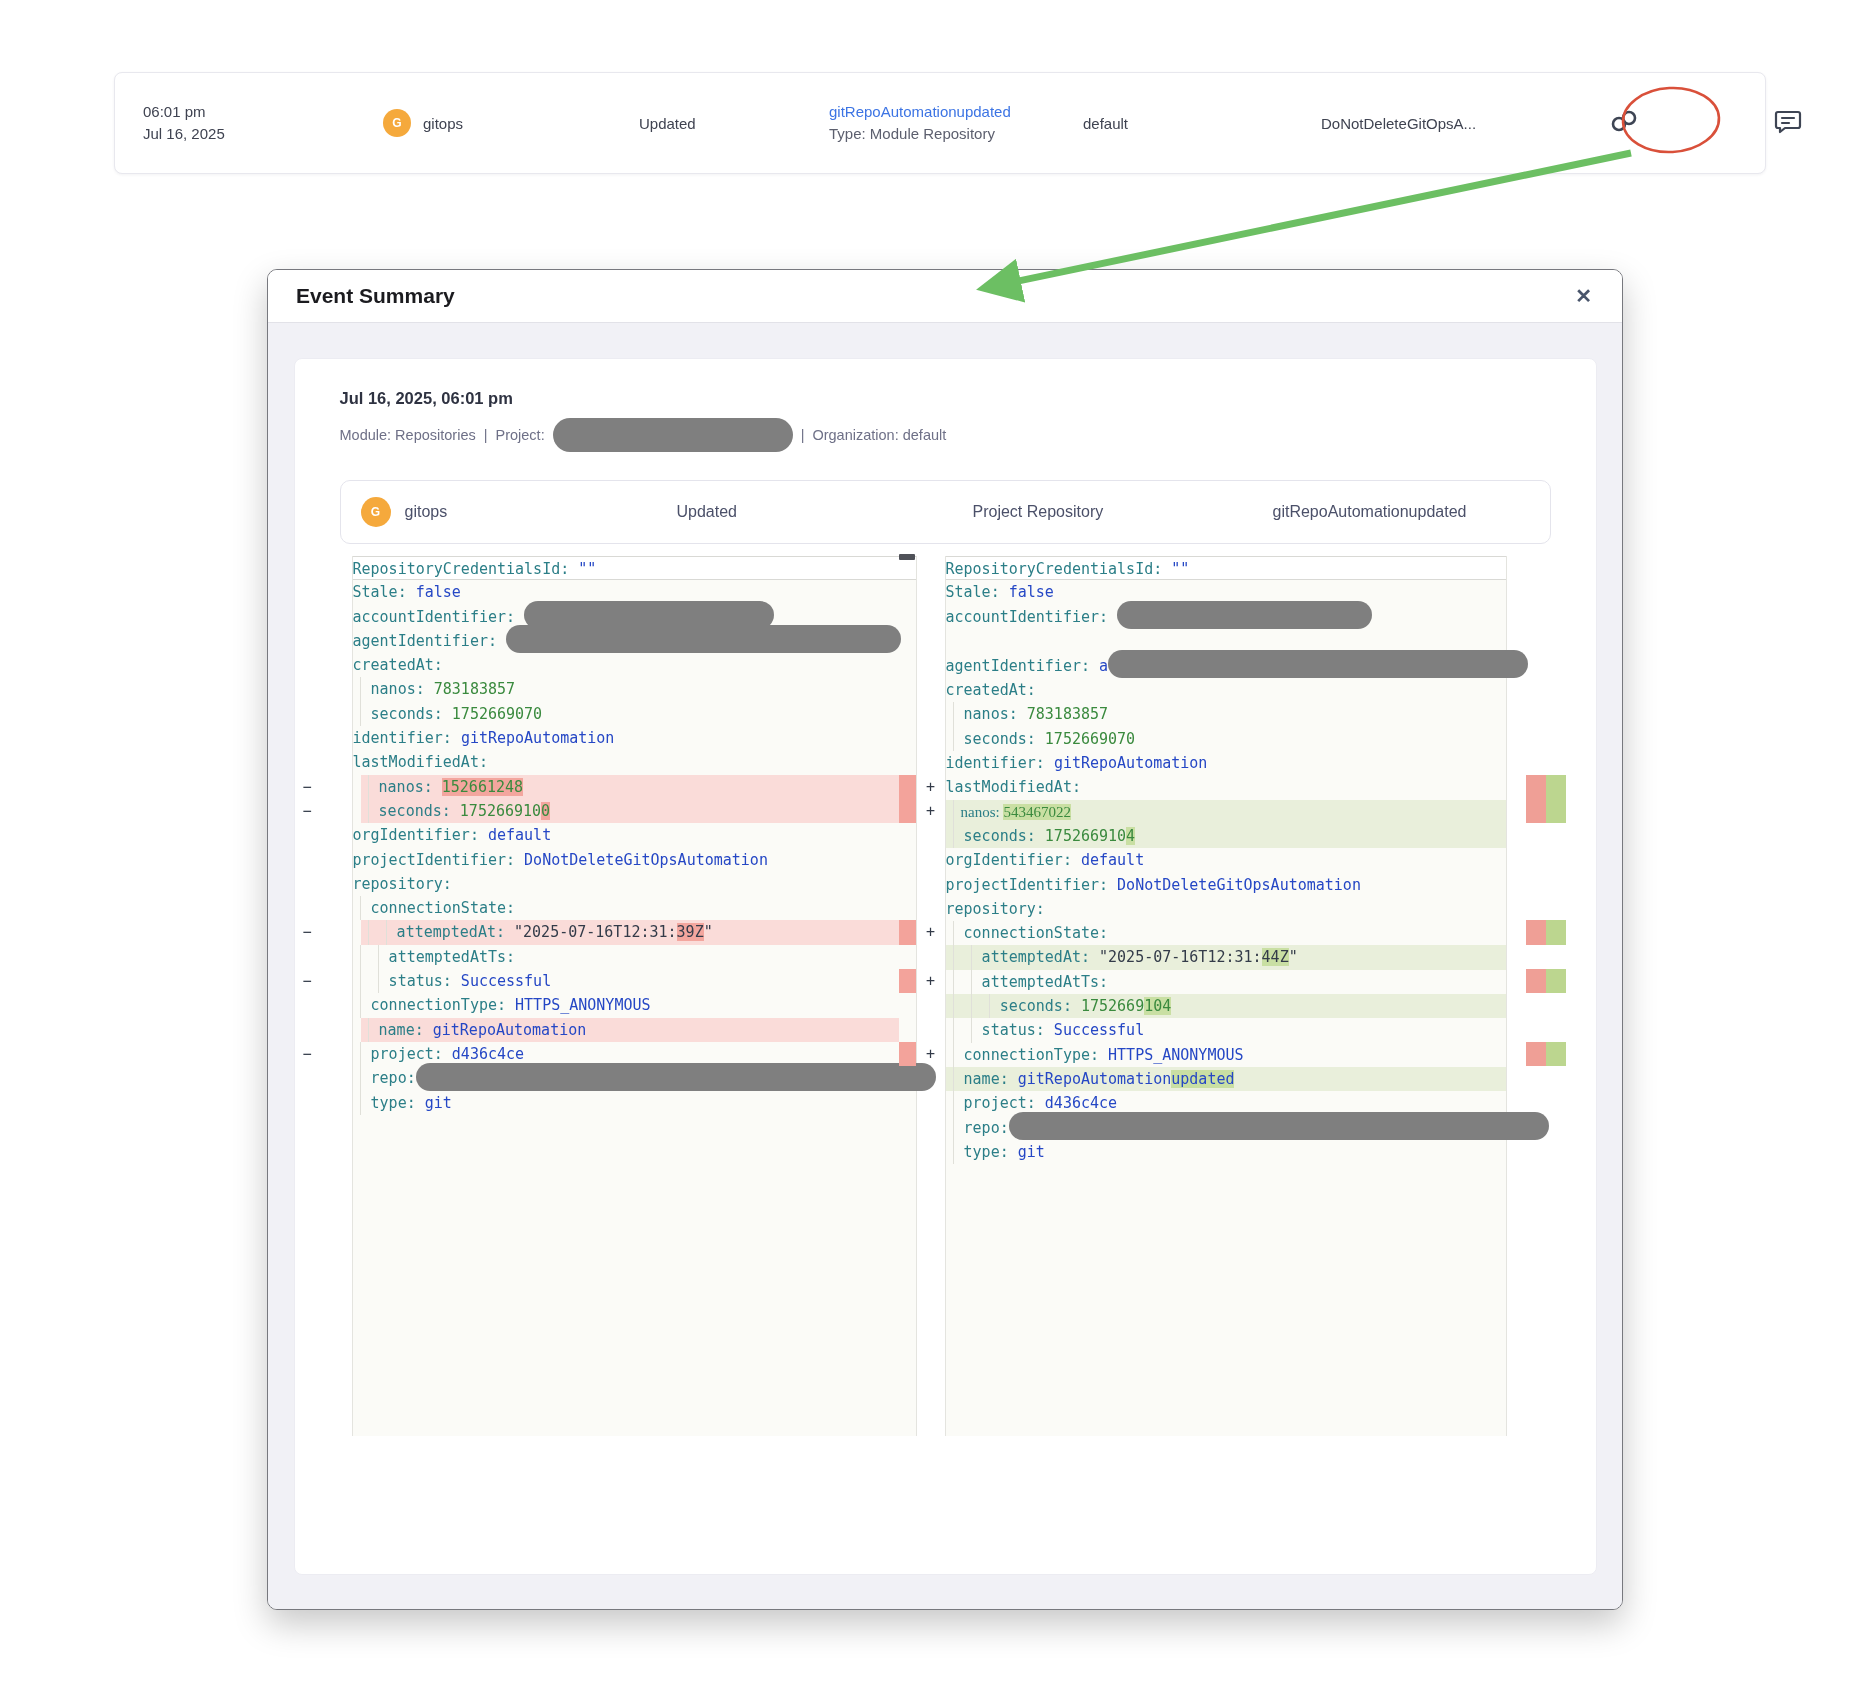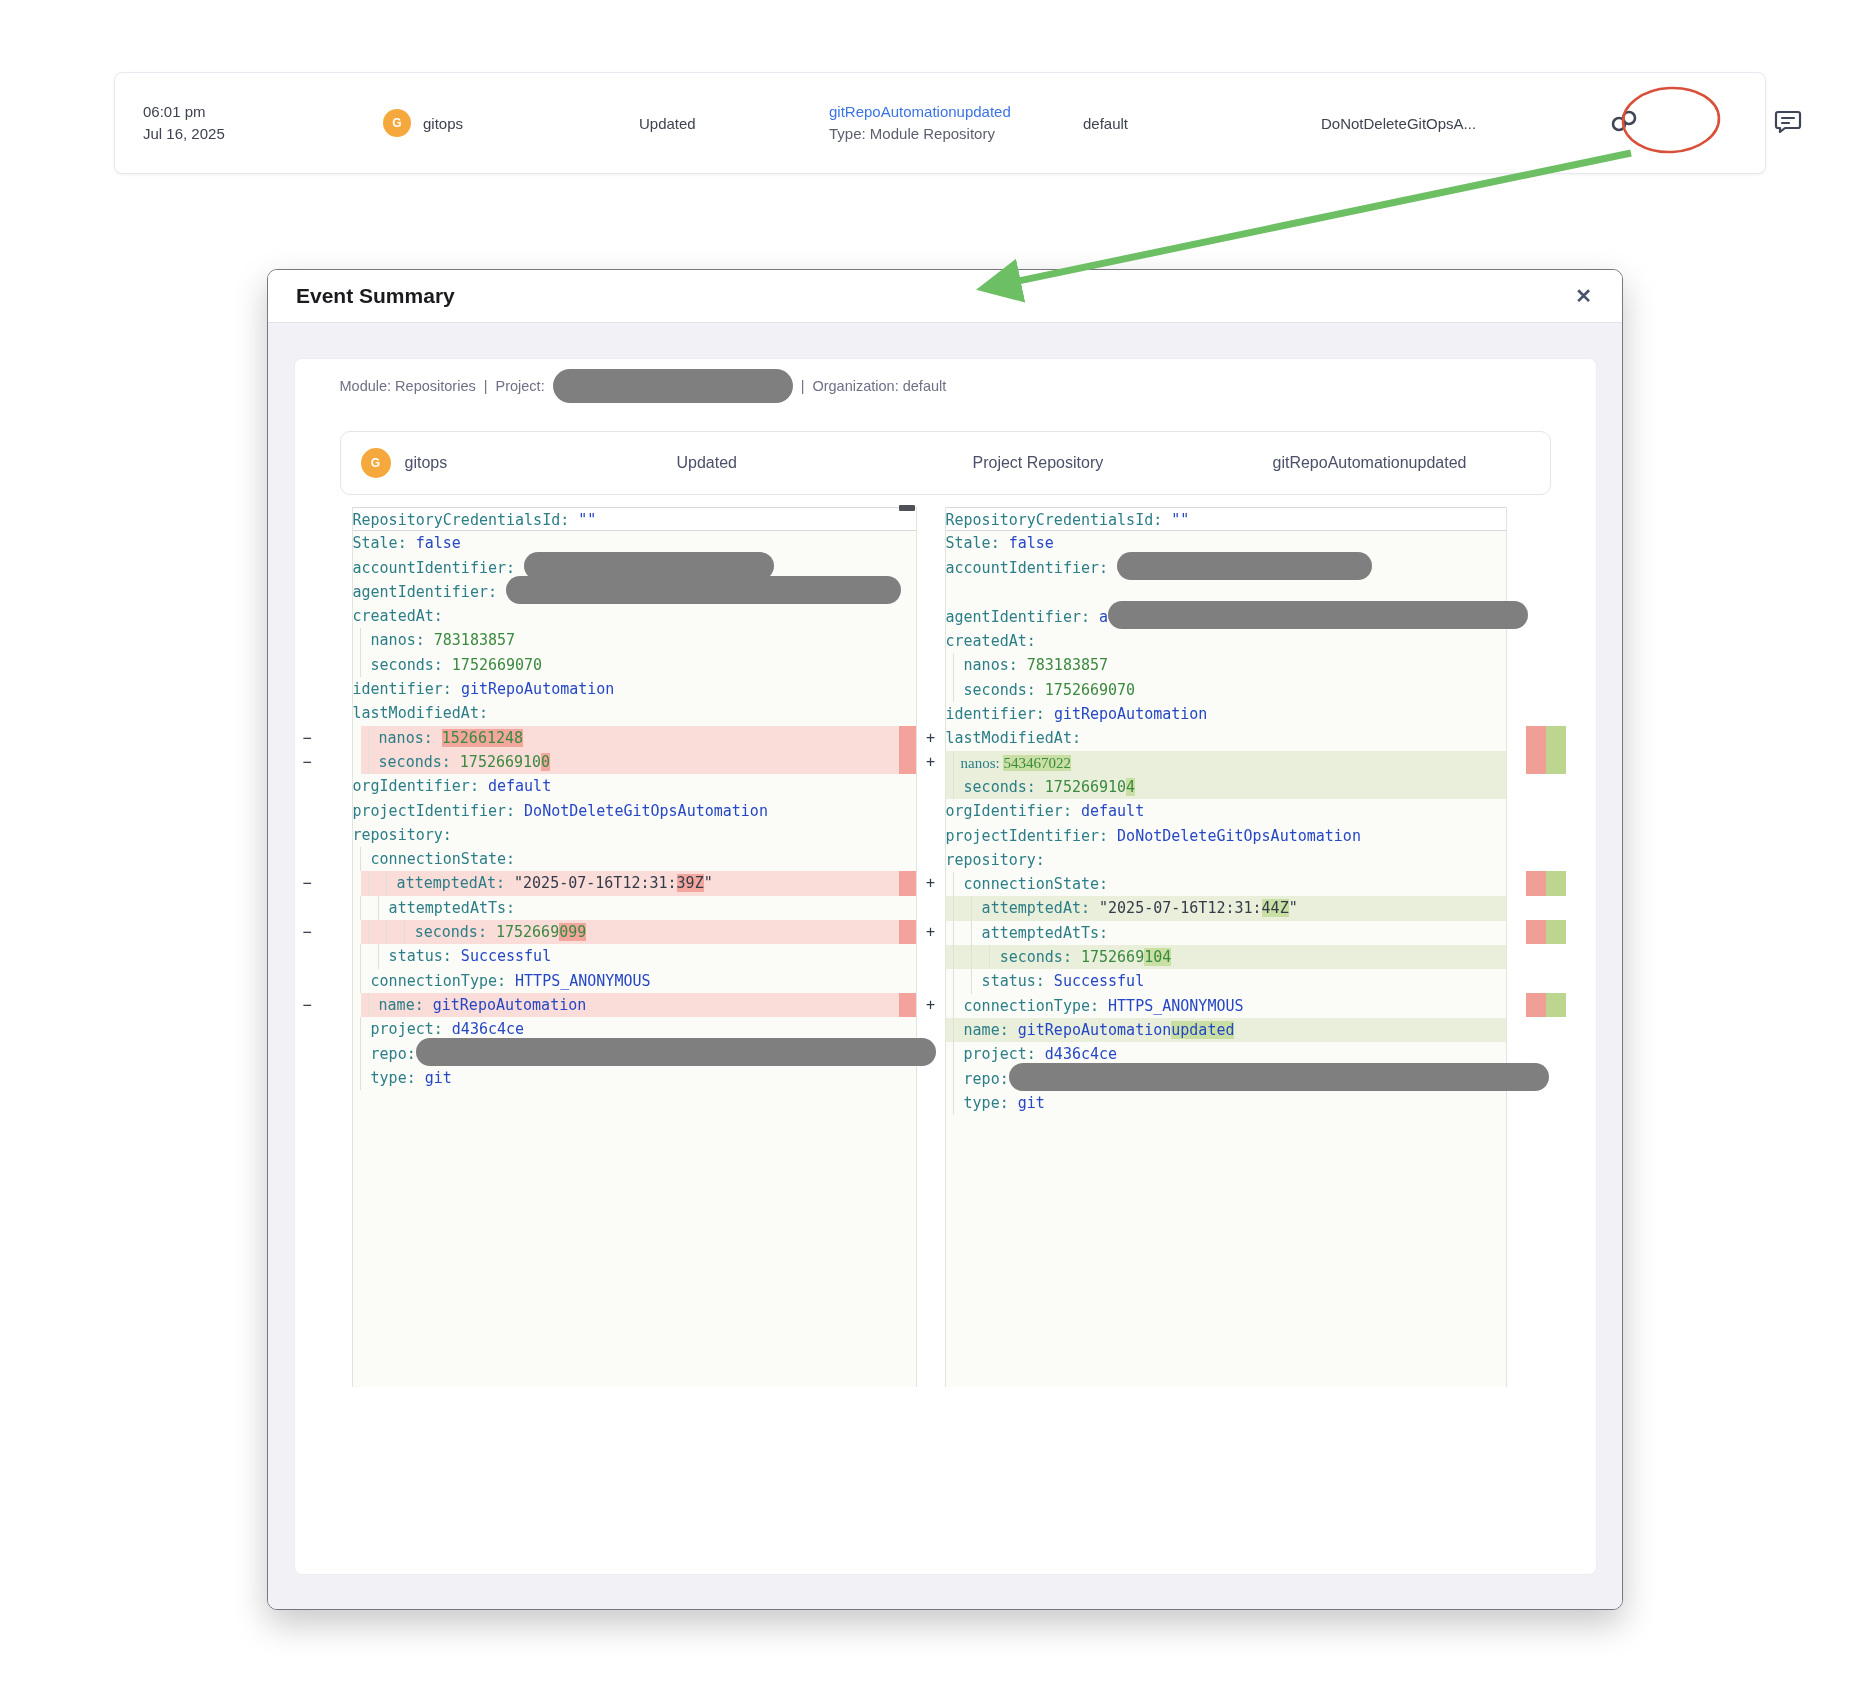--- a/index.html
+++ b/index.html
@@ -137,20 +137,21 @@
   <line x1="1631" y1="153" x2="985" y2="288" stroke="#6cbf63" stroke-width="7" marker-end="url(#ah)"></line>
 </svg>
 
 <div class="modal">
   <div class="mhead">
     <div class="mtitle">Event Summary</div>
     <button class="mclose">✕</button>
   </div>
   <div class="mbody">
     <div class="card">
+      <div class="inpad evdate">Jul 16, 2025, 06:01 pm</div>
       <div class="inpad modline">
         <span>Module: Repositories</span>
         <span class="sep">|</span>
         <span>Project:</span>
         <span class="pill"></span>
         <span class="sep">|</span>
         <span>Organization: default</span>
       </div>
 
       <div class="inpad grid4 rowbox">
@@ -204,21 +205,20 @@
                 <div class="ln" style="padding-left: 0ch;"><span class="key">identifier: </span><span class="str">gitRepoAutomation</span></div>
                 <div class="ln" style="padding-left: 0ch;"><span class="key">lastModifiedAt:</span></div>
                 <div class="ln del" style="padding-left: 2ch;"><i class="g" style="left: calc(0ch + 7px);"></i><span class="key">nanos: </span><span class="num hlr">152661248</span></div>
                 <div class="ln del" style="padding-left: 2ch;"><i class="g" style="left: calc(0ch + 7px);"></i><span class="key">seconds: </span><span class="num">175266910</span><span class="num hlr">0</span></div>
                 <div class="ln" style="padding-left: 0ch;"><span class="key">orgIdentifier: </span><span class="str">default</span></div>
                 <div class="ln" style="padding-left: 0ch;"><span class="key">projectIdentifier: </span><span class="str">DoNotDeleteGitOpsAutomation</span></div>
                 <div class="ln" style="padding-left: 0ch;"><span class="key">repository:</span></div>
                 <div class="ln" style="padding-left: 2ch;"><i class="g" style="left: calc(0ch + 7px);"></i><span class="key">connectionState:</span></div>
                 <div class="ln del" style="padding-left: 4ch;"><i class="g" style="left: calc(0ch + 7px);"></i><i class="g" style="left: calc(2ch + 7px);"></i><span class="key">attemptedAt: </span><span class="qstr">"2025-07-16T12:31:</span><span class="qstr hlr">39Z</span><span class="qstr">"</span></div>
                 <div class="ln" style="padding-left: 4ch;"><i class="g" style="left: calc(0ch + 7px);"></i><i class="g" style="left: calc(2ch + 7px);"></i><span class="key">attemptedAtTs:</span></div>
-                <div class="ln del" style="padding-left: 6ch;"><i class="g" style="left: calc(0ch + 7px);"></i><i class="g" style="left: calc(2ch + 7px);"></i><i class="g" style="left: calc(4ch + 7px);"></i><span class="key">seconds: </span><span class="num">1752669</span><span class="num hlr">099</span></div>
                 <div class="ln" style="padding-left: 4ch;"><i class="g" style="left: calc(0ch + 7px);"></i><i class="g" style="left: calc(2ch + 7px);"></i><span class="key">status: </span><span class="str">Successful</span></div>
                 <div class="ln" style="padding-left: 2ch;"><i class="g" style="left: calc(0ch + 7px);"></i><span class="key">connectionType: </span><span class="str">HTTPS_ANONYMOUS</span></div>
                 <div class="ln del" style="padding-left: 2ch;"><i class="g" style="left: calc(0ch + 7px);"></i><span class="key">name: </span><span class="str">gitRepoAutomation</span></div>
                 <div class="ln" style="padding-left: 2ch;"><i class="g" style="left: calc(0ch + 7px);"></i><span class="key">project: </span><span class="str">d436c4ce</span></div>
                 <div class="ln" style="padding-left: 2ch;"><i class="g" style="left: calc(0ch + 7px);"></i><span class="key">repo:</span><span class="redact" style="width: 520px;"></span></div>
                 <div class="ln" style="padding-left: 2ch;"><i class="g" style="left: calc(0ch + 7px);"></i><span class="key">type: </span><span class="str">git</span></div>
               </div>
             <div class="rulcol" id="rulerLeft">
               <div class="dash"></div>
             <div class="rl first"></div>

